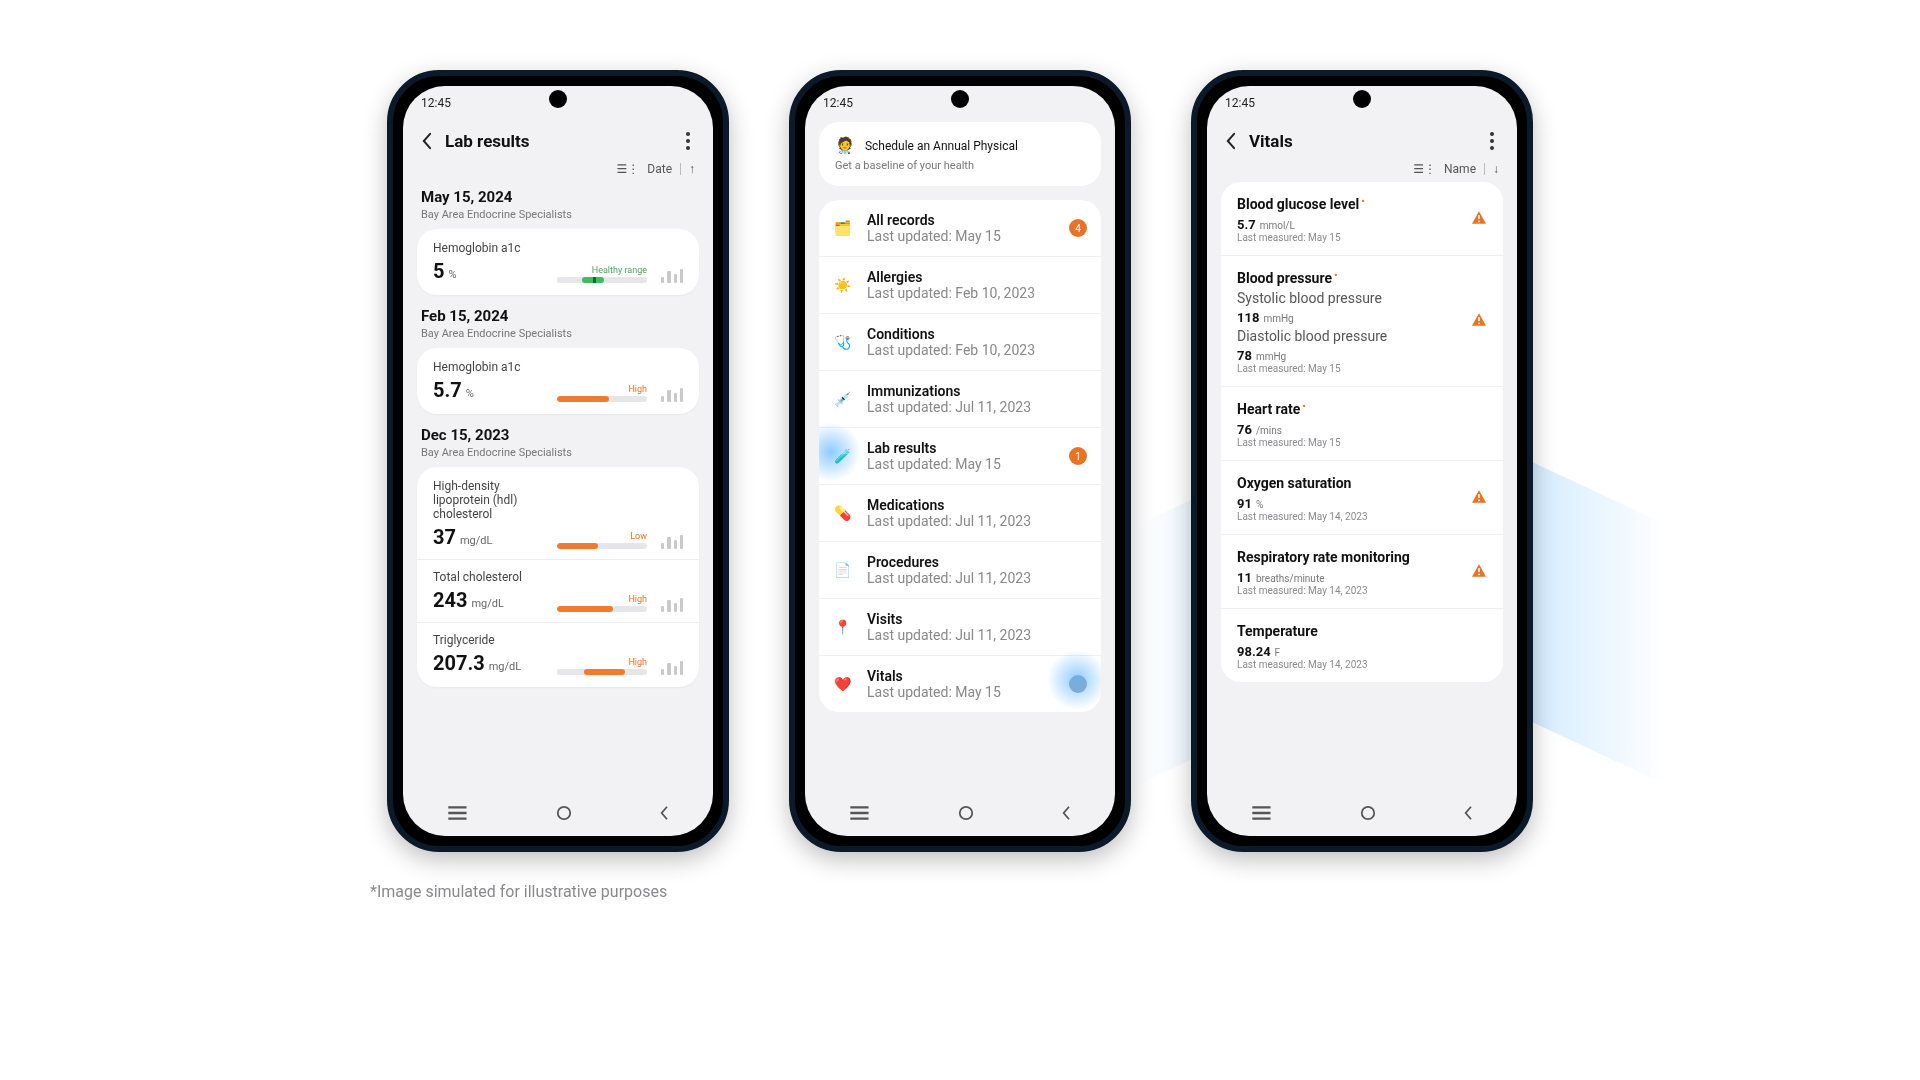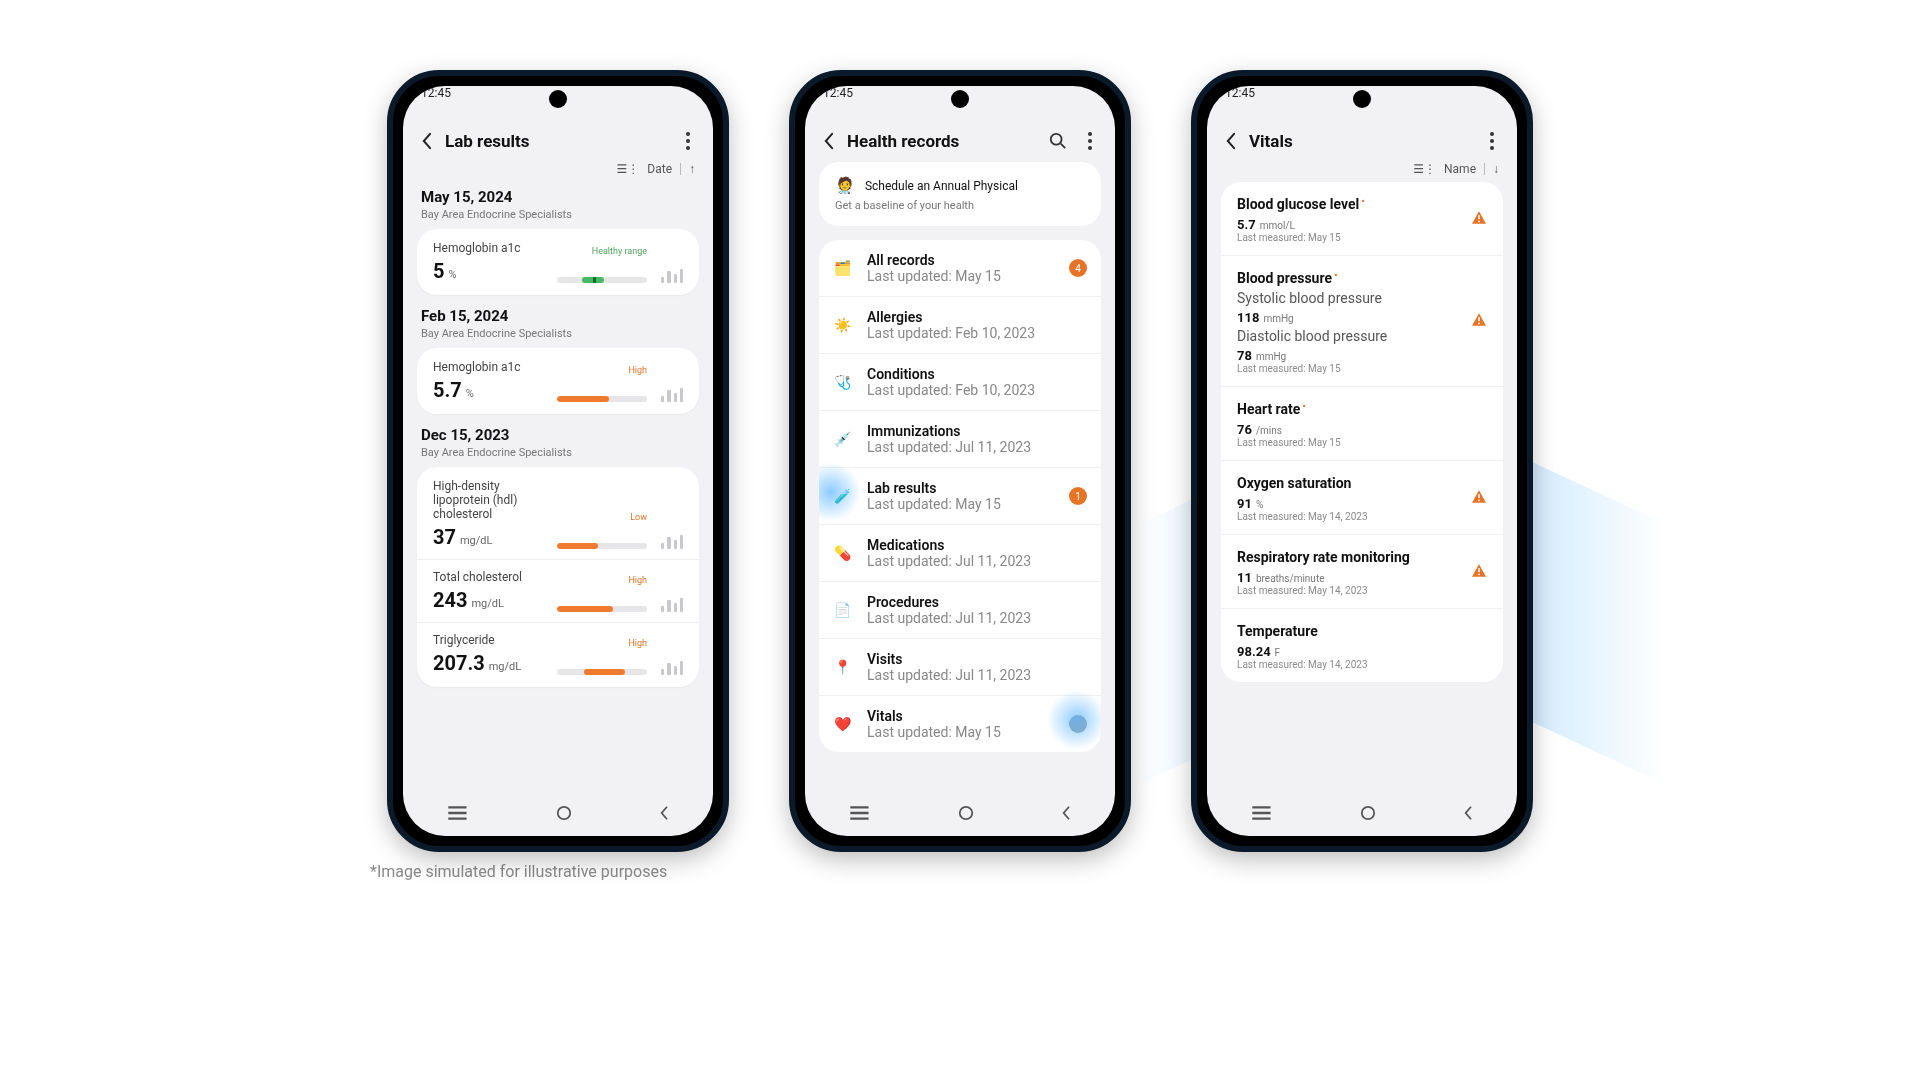--- a/index.html
+++ b/index.html
@@ -10,21 +10,21 @@
   .beam1{left:750px;top:420px;width:150px;height:260px;transform:skewY(-25deg);background:linear-gradient(270deg,rgba(120,195,255,0.35),rgba(120,195,255,0));}
   .beam2{left:1130px;top:420px;width:150px;height:260px;transform:skewY(25deg);background:linear-gradient(90deg,rgba(120,195,255,0.35),rgba(120,195,255,0));}
   
   .phone{width:330px;height:770px;border-radius:52px;background:#000;border:6px solid #0b1a2a;box-shadow:0 8px 24px rgba(0,0,0,0.25);position:relative;overflow:hidden;}
   .phone .buttons-left{position:absolute;left:-9px;top:150px;width:4px;height:70px;background:#0b1a2a;border-radius:3px;}
   .phone .buttons-left2{position:absolute;left:-9px;top:235px;width:4px;height:50px;background:#0b1a2a;border-radius:3px;}
   .phone .buttons-right{position:absolute;right:-9px;top:190px;width:4px;height:90px;background:#0b1a2a;border-radius:3px;}
   .screen{position:absolute;inset:10px;border-radius:42px;background:#f2f2f4;overflow:hidden;display:flex;flex-direction:column;}
   .notch{position:absolute;left:50%;top:14px;width:18px;height:18px;background:#000;border-radius:50%;transform:translateX(-50%);z-index:5;}
   
-  .status{height:34px;display:flex;align-items:flex-start;padding:0 18px 2px;font-size:12px;color:#222;}
+  .status{height:34px;display:flex;align-items:center;padding:0 18px 2px;font-size:12px;color:#222;}
   
   .header{display:flex;align-items:center;padding:8px 14px 10px;gap:10px;}
   .back{width:18px;height:18px;display:flex;align-items:center;justify-content:center;}
   .back svg{width:11px;height:18px;}
   .title{font-weight:700;font-size:17px;flex:1;}
   .icon-btn{width:22px;height:22px;display:flex;align-items:center;justify-content:center;color:#333;}
   .sort-row{display:flex;align-items:center;justify-content:flex-end;gap:8px;padding:0 18px 6px;font-size:12px;color:#555;}
   .sort-row .divider{width:1px;height:12px;background:#bbb;}
   .content{flex:1;overflow:hidden;padding:0 14px 6px;}
   
@@ -32,21 +32,21 @@
   .sect-prov{font-size:11px;color:#777;margin:2px 4px 8px;}
   
   .card{background:#fff;border-radius:20px;padding:12px 16px;margin-bottom:12px;box-shadow:0 1px 2px rgba(0,0,0,0.04);}
   .lab-row{display:flex;align-items:flex-end;justify-content:space-between;gap:8px;}
   .lab-left{flex:1;min-width:0;}
   .lab-name{font-size:12px;color:#444;}
   .lab-name.two{max-width:150px;}
   .lab-val{display:flex;align-items:baseline;gap:4px;margin-top:4px;}
   .lab-val .num{font-size:20px;font-weight:700;}
   .lab-val .unit{font-size:11px;color:#666;}
-  .lab-mid{flex:0 0 100px;display:flex;flex-direction:column;align-items:flex-end;gap:21px;}
+  .lab-mid{flex:0 0 100px;display:flex;flex-direction:column;align-items:flex-end;gap:2px;}
   .range-label{font-size:9px;color:#4fa35b;}
   .range-label.low{color:#e67326;}
   .range-label.high{color:#e67326;}
   .range-bar{width:90px;height:6px;border-radius:3px;background:#e6e6e9;position:relative;overflow:hidden;}
   .range-fill{position:absolute;top:0;height:100%;border-radius:3px;}
   .range-fill.green{background:#45b962;}
   .range-fill.orange{background:#f07b2e;}
   .range-tick{position:absolute;top:-2px;width:3px;height:10px;background:#0a6f2e;border-radius:2px;}
   .lab-chart{width:22px;height:18px;display:flex;align-items:flex-end;gap:3px;margin-left:6px;}
   .lab-chart span{display:block;width:4px;background:#c9c9cd;border-radius:1px;}
@@ -77,21 +77,21 @@
   .vit-val .unit{font-size:10px;color:#777;}
   .vit-sub{font-size:10px;color:#8a8a8d;}
   .vit-warn{position:absolute;right:16px;top:50%;transform:translateY(-50%);color:#e67326;}
   .vit-warn svg{width:16px;height:14px;}
   .bp-line{font-size:14px;color:#555;margin-top:3px;}
   
   .navbar{height:42px;border-top:0;display:flex;align-items:center;justify-content:space-around;color:#555;}
   .navbar svg{height:16px;}
   
   .caption{font-size:36px;font-weight:600;color:#111;margin-top:40px;}
-  .disclaimer{align-self:flex-start;margin-left:370px;margin-top:10px;font-size:16px;color:#8a8a8d;}
+  .disclaimer{align-self:flex-start;margin-left:370px;margin-top:30px;font-size:16px;color:#8a8a8d;}
 </style>
 </head>
 <body>
 
 <div class="stage">
   <div class="phones">
     <div class="beam beam1"></div>
     <div class="beam beam2"></div>
 
     <div class="phone">
@@ -264,41 +264,20 @@
 
     <div class="phone">
       <div class="buttons-left"></div>
         <div class="buttons-left2"></div>
         <div class="buttons-right"></div>
       <div class="notch"></div>
       <div class="screen">
         <div class="status">
             <span>12:45</span>
           </div>
-        <div class="header">
-          <div class="back">
-              <svg viewBox="0 0 12 20">
-                <path d="M10 2 L3 10 L10 18" stroke="#222" stroke-width="2.2" fill="none" stroke-linecap="round"></path>
-              </svg>
-            </div>
-          <div class="title">Health records</div>
-          <div class="icon-btn">
-              <svg viewBox="0 0 20 20" width="18" height="18">
-                <circle cx="8" cy="8" r="6" stroke="#333" stroke-width="2" fill="none"></circle>
-                <line x1="13" y1="13" x2="18" y2="18" stroke="#333" stroke-width="2"></line>
-              </svg>
-            </div>
-          <div class="icon-btn">
-              <svg viewBox="0 0 4 18" width="4" height="18">
-                <circle cx="2" cy="2" r="2" fill="#333"></circle>
-                <circle cx="2" cy="9" r="2" fill="#333"></circle>
-                <circle cx="2" cy="16" r="2" fill="#333"></circle>
-              </svg>
-            </div>
-        </div>
         <div class="content">
           <div class="promo">
             <div class="promo-row">
               <span>🧑‍⚕️</span>
               <span class="promo-title">Schedule an Annual Physical</span>
             </div>
             <div class="promo-sub">Get a baseline of your health</div>
           </div>
           <div class="reclist" id="p2-list">
               <div class="rec-item">

